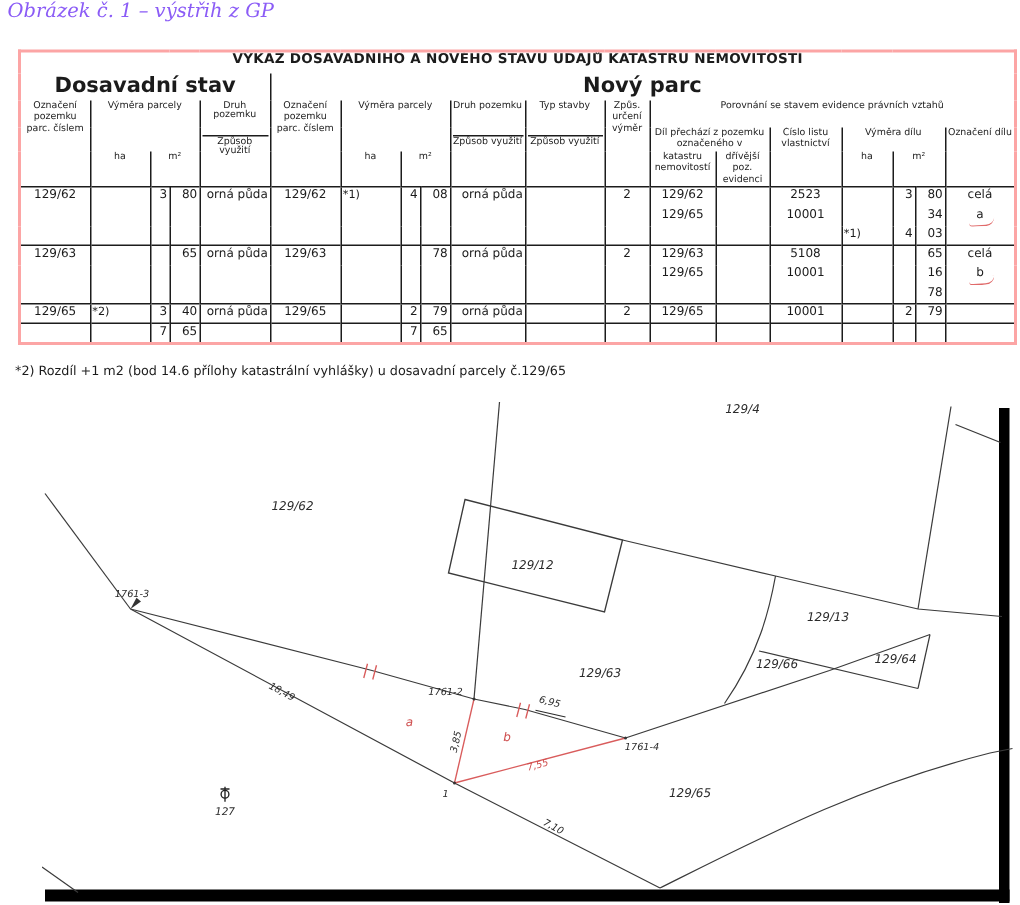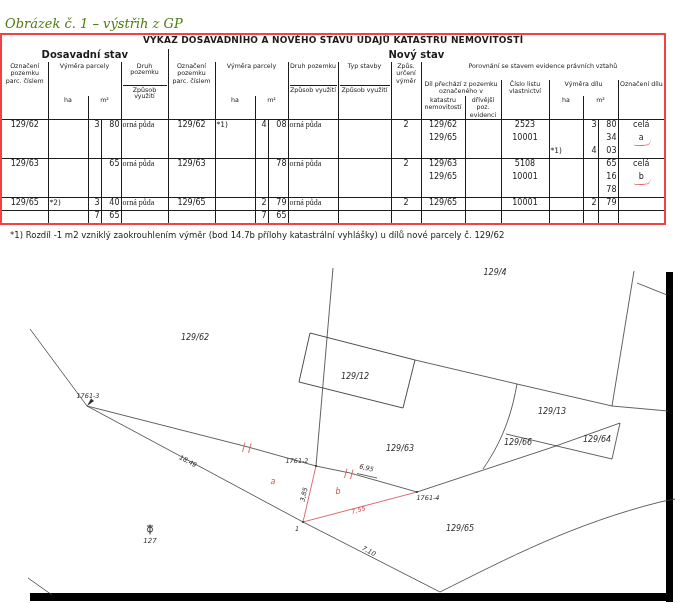--- a/index.html
+++ b/index.html
@@ -1,40 +1,40 @@
 <!DOCTYPE html>
 <html><head>
 <meta charset="utf-8">
 <style>
   html,body{margin:0;padding:0;background:#fff;}
   .page{position:relative;width:680px;height:603px;background:#fff;overflow:hidden;
         font-family:"DejaVu Sans",sans-serif;color:#1b1b1b;}
-  .caption{position:absolute;left:5px;top:16px;font:italic 13px "DejaVu Serif",serif;color:#4d7c0f;}
+  .caption{position:absolute;left:5px;top:0;font:italic 13px "DejaVu Serif",serif;color:#8b5cf6;}
 
   
-  table.vykaz{position:absolute;left:0;top:33px;width:664px;border-collapse:collapse;
-              table-layout:fixed;border:2px solid #ef4444;font-size:8px;}
+  table.vykaz{position:absolute;left:12px;top:33px;width:664px;border-collapse:collapse;
+              table-layout:fixed;border:2px solid #fca5a5;font-size:8px;}
   table.vykaz td{border-left:1px solid #1c1c1c;border-right:1px solid #1c1c1c;
                  border-top:0;border-bottom:0;padding:0 1px;vertical-align:top;
                  overflow:hidden;line-height:1.25;}
   td.hb{border:1px solid #1c1c1c;text-align:center;vertical-align:middle;}
   td.h{font-size:6.3px;line-height:1.12;color:#222;}
   td.title{font-weight:bold;font-size:9px;height:14px;letter-spacing:.2px;}
-  td.stav{font-weight:bold;font-size:10px;height:12px;}
+  td.stav{font-weight:bold;font-size:14px;height:12px;}
   tr.rh1{height:18px;} tr.rh2{height:16px;} tr.rh3{height:13px;}
   tr.dr{height:13px;}
   tr.bt2>td{border-top:1.5px solid #1c1c1c;}
   td.bb{border-bottom:1px solid #1c1c1c;}
   td.dashL{border-left:1px dashed #555;}
   td.thickL{border-left:2px solid #1c1c1c;}
   td.num{text-align:right;padding-right:2px;}
   td.parc{text-align:center;}
   td.ctr{text-align:center;}
   td.note{text-align:left;font-size:7.5px;}
-  td.druh{text-align:left;font-family:Liberation Serif, serif;}
+  td.druh{text-align:right;}
   td.p0{padding:0;}
   .stack{display:flex;flex-direction:column;height:47px;}
   .stack>div{flex:1;border-bottom:1px solid #1c1c1c;display:flex;align-items:flex-start;
              justify-content:center;padding-top:1px;font-size:6.3px;line-height:1.1;}
   .stack>div:last-child{border-bottom:none;}
   .redu{position:relative;display:inline-block;padding:0 2px;}
   .redu::after{content:"";position:absolute;left:-3px;right:-5px;bottom:-3px;height:5px;
                border-bottom:1.6px solid #e06a6a;border-radius:0 0 9px 4px;transform:rotate(-3deg);}
   .fn{position:absolute;left:10px;font-size:8.5px;color:#1b1b1b;}
 
@@ -76,21 +76,21 @@
         <col style="width:15px">
         <col style="width:20px">
         <col style="width:47px">
     </colgroup>
     <tbody>
     <tr>
       <td colspan="19" class="hb title">VÝKAZ DOSAVADNÍHO A NOVÉHO STAVU ÚDAJŮ KATASTRU NEMOVITOSTÍ</td>
     </tr>
     <tr>
       <td colspan="5" class="hb stav">Dosavadní stav</td>
-      <td colspan="14" class="hb stav thickL">Nový stav</td>
+      <td colspan="14" class="hb stav thickL">Nový parc</td>
     </tr>
     <tr class="rh1">
       <td rowspan="3" class="hb h">Označení pozemku parc. číslem</td>
       <td colspan="3" rowspan="2" class="hb h">Výměra parcely</td>
       <td rowspan="3" class="hb h p0">
         <div class="stack">
           <div>Druh pozemku</div>
           <div>Způsob využití</div>
         </div>
       </td>
@@ -247,21 +247,21 @@
       <td></td>
       <td></td>
       <td></td>
       <td class="dashL"></td>
       <td class="dashL"></td>
       <td></td>
     </tr>
     </tbody>
   </table>
 
-  <div class="fn" style="top:230px">*1) Rozdíl -1 m2 vzniklý zaokrouhlením výměr (bod 14.7b přílohy katastrální vyhlášky) u dílů nové parcely č. 129/62</div>
+  <div class="fn" style="top:243px">*2) Rozdíl +1 m2 (bod 14.6 přílohy katastrální vyhlášky) u dosavadní parcely č.129/65</div>
 
   <svg class="map" width="648" height="336" viewBox="0 0 648 336">
 
     <rect x="638" y="6" width="7" height="330" fill="#000"></rect>
     <rect x="2" y="327" width="643" height="8" fill="#000"></rect>
 
     <path class="bl" d="M2,63 L59,140"></path>
     <path class="bl" d="M59,140 L275,256 L412,326"></path>
     <path class="bl" d="M59,140 L220,181 L288,200 L322,207 L389,226"></path>
     <path class="bl" d="M389,226 L525,181 L592,157"></path>

